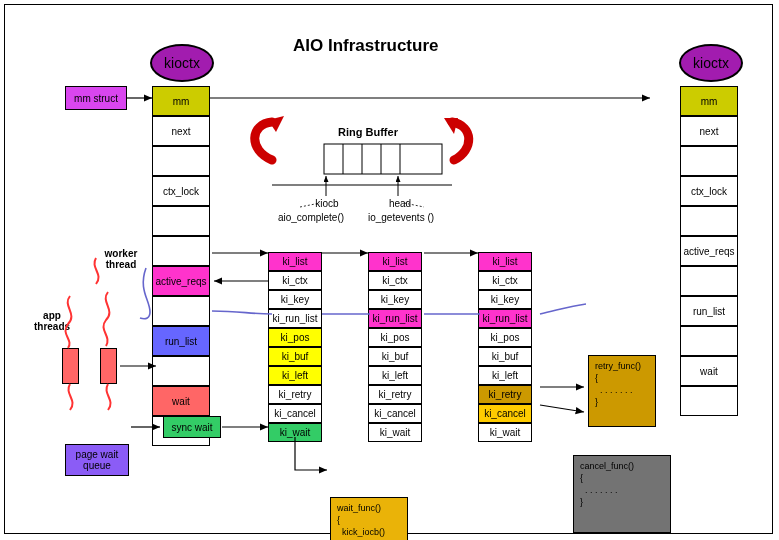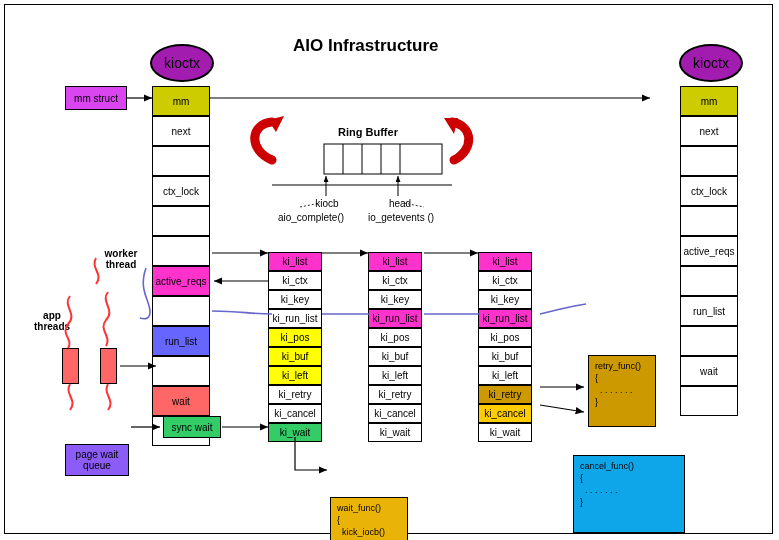--- a/index.html
+++ b/index.html
@@ -115,21 +115,21 @@
 threads</div>
 
   <div id="notes">
       <div class="note" style="left: 588px; top: 308px; width: 68px; height: 72px; background: rgb(204, 153, 0);">
         <span class="noteline">retry_func()</span>
         <span class="noteline">{</span>
         <span class="noteline">  . . . . . . .</span>
         <span class="noteline"></span>
         <span class="noteline">}</span>
       </div>
-      <div class="note" style="left: 573px; top: 408px; width: 112px; height: 78px; background: #0ea5e9;">
+      <div class="note" style="left: 573px; top: 408px; width: 98px; height: 78px; background: #737373;">
         <span class="noteline">cancel_func()</span>
         <span class="noteline">{</span>
         <span class="noteline">  . . . . . . .</span>
         <span class="noteline"></span>
         <span class="noteline">}</span>
       </div>
       <div class="note" style="left: 330px; top: 450px; width: 78px; height: 56px; background: #eab308;">
         <span class="noteline">wait_func()</span>
         <span class="noteline">{</span>
         <span class="noteline">  kick_iocb()</span>

